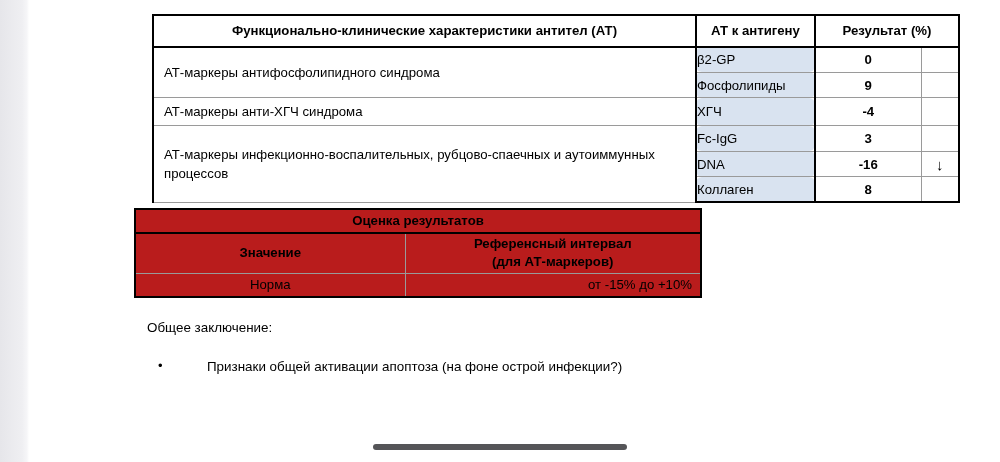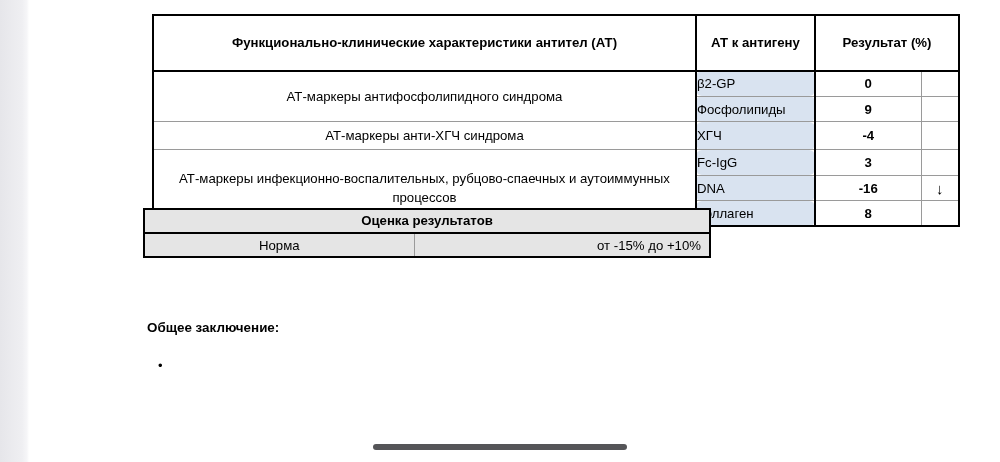--- a/index.html
+++ b/index.html
@@ -50,32 +50,32 @@
     box-sizing: border-box;
   }
   .ab-table .outer-top td,
   .ab-table .outer-top th { border-top: 2.5px solid #000; }
   .ab-table .hdr th {
     border-bottom: 2.5px solid #000;
     font-weight: bold;
     text-align: center;
     height: 22px;
     line-height: 22px;
-    padding: 16px 4px;
+    padding: 4px 4px;
   }
   .ab-table .col-desc  { border-left: 2.5px solid #000; }
   .ab-table .col-ag    { border-left: 2.5px solid #000; border-radius: 6px; }
   .ab-table .col-res   { border-left: 2.5px solid #000; }
   .ab-table .col-flag  { border-right: 2.5px solid #000; }
   .ab-table tr.last td { border-bottom: 2.5px solid #000; }
 
   td.desc-cell {
-    text-align: center;
+    text-align: left;
     line-height: 1.45;
-    padding: 4px 23px;
+    padding: 4px 10px;
   }
   td.ag-cell {
     background: #d9e3f0;
     text-align: left;
     height: 25.4px;
     white-space: nowrap;
   }
   td.res-cell {
     text-align: center;
     font-weight: bold;
@@ -83,26 +83,26 @@
   }
   td.flag-cell {
     text-align: center;
     font-size: 15px;
     height: 25.4px;
   }
 
   
   .ev-table {
     position: absolute;
-    left: 114px;
+    left: 105px;
     top: 208px;
     width: 566px;   
     border-collapse: collapse;
     table-layout: fixed;
-    background: #e5e5e5;
+    background: #b91c1c;
   }
   .ev-table td, .ev-table th {
     border: 1px solid #9a9a9a;
     font-size: 13.2px;
     color: #000;
     box-sizing: border-box;
     padding: 0 8px;
   }
   .ev-table .ev-title th {
     border-top: 2.5px solid #000;
@@ -128,21 +128,21 @@
   }
   .ev-table .ev-row td.ev-val  { border-left: 2.5px solid #000; text-align: center; }
   .ev-table .ev-row td.ev-ref  { border-right: 2.5px solid #000; text-align: right; }
 
   
   .concl-title {
     position: absolute;
     left: 118px;
     top: 320px;
     font-size: 13.4px;
-    font-weight: bold;
+    font-weight: normal;
     color: #000;
   }
   .concl-list {
     position: absolute;
     left: 118px;
     top: 358px;
     width: 700px;
   }
   .concl-item {
     position: relative;
@@ -232,33 +232,41 @@
 
     <table class="ev-table">
       <colgroup>
         <col style="width:270px">
         <col style="width:296px">
       </colgroup>
       <thead>
         <tr class="ev-title">
           <th colspan="2">Оценка результатов</th>
         </tr>
+        <tr class="ev-head">
+          <th class="left-b">Значение</th>
+          <th class="right-b">
+            <div>Референсный интервал</div>
+            <div>(для АТ-маркеров)</div>
+          </th>
+        </tr>
       </thead>
       <tbody>
         <tr class="ev-row">
           <td class="ev-val">Норма</td>
           <td class="ev-ref">от -15% до +10%</td>
         </tr>
       </tbody>
     </table>
 
     <div class="concl-title">Общее заключение:</div>
 
     <div class="concl-list">
       <div class="concl-item">
         <span class="concl-bullet">•</span>
+        <span>Признаки общей активации апоптоза (на фоне острой инфекции?)</span>
       </div>
     </div>
 
   </div>
 
   <div class="home-indicator"></div>
 </div>
 
 </body></html>

